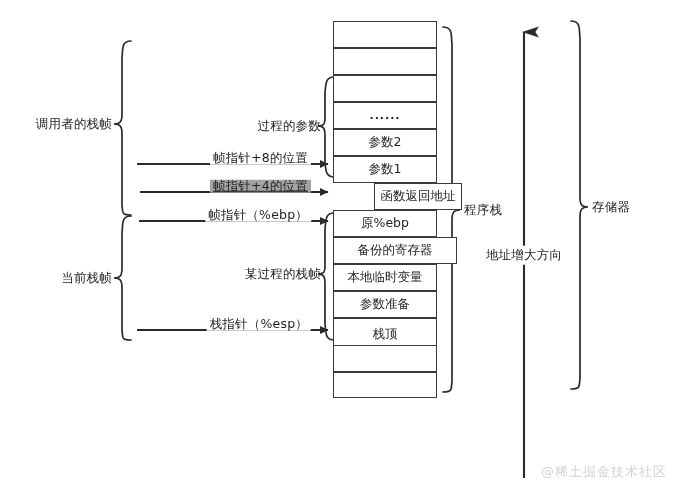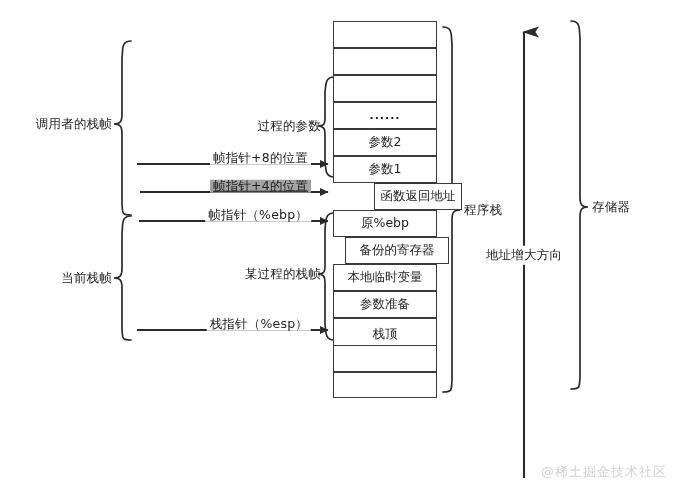--- a/index.html
+++ b/index.html
@@ -102,21 +102,21 @@
 
   <div>
     <div class="cellbox" style="left:333px;top:21px;width:104px;height:27px;"></div>
     <div class="cellbox" style="left:333px;top:48px;width:104px;height:27px;"></div>
     <div class="cellbox" style="left:333px;top:75px;width:104px;height:27px;"></div>
     <div class="cellbox dots" style="left:333px;top:102px;width:104px;height:27px;">......</div>
     <div class="cellbox" style="left:333px;top:129px;width:104px;height:27px;">参数2</div>
     <div class="cellbox" style="left:333px;top:156px;width:104px;height:27px;">参数1</div>
     <div class="cellbox" style="left:333px;top:183px;width:88px;height:27px;margin-left:41px;">函数返回地址</div>
     <div class="cellbox" style="left:333px;top:210px;width:104px;height:27px;">原%ebp</div>
-    <div class="cellbox" style="left:333px;top:237px;width:104px;height:27px;margin-left:12px;">备份的寄存器</div>
+    <div class="cellbox" style="left:333px;top:237px;width:124px;height:27px;">备份的寄存器</div>
     <div class="cellbox" style="left:333px;top:264px;width:104px;height:27px;">本地临时变量</div>
     <div class="cellbox" style="left:333px;top:291px;width:104px;height:27px;text-align:right;">参数准备</div>
     <div class="cellbox" style="left:333px;top:318px;width:104px;height:33px;">栈顶</div>
     <div class="cellbox" style="left:333px;top:345px;width:104px;height:27px;"></div>
     <div class="cellbox" style="left:333px;top:372px;width:104px;height:26px;"></div>
   </div>
 
   <div class="lbl r" style="left:112px;top:124px;">调用者的栈帧</div>
   <div class="lbl r" style="left:112px;top:278px;">当前栈帧</div>
 

